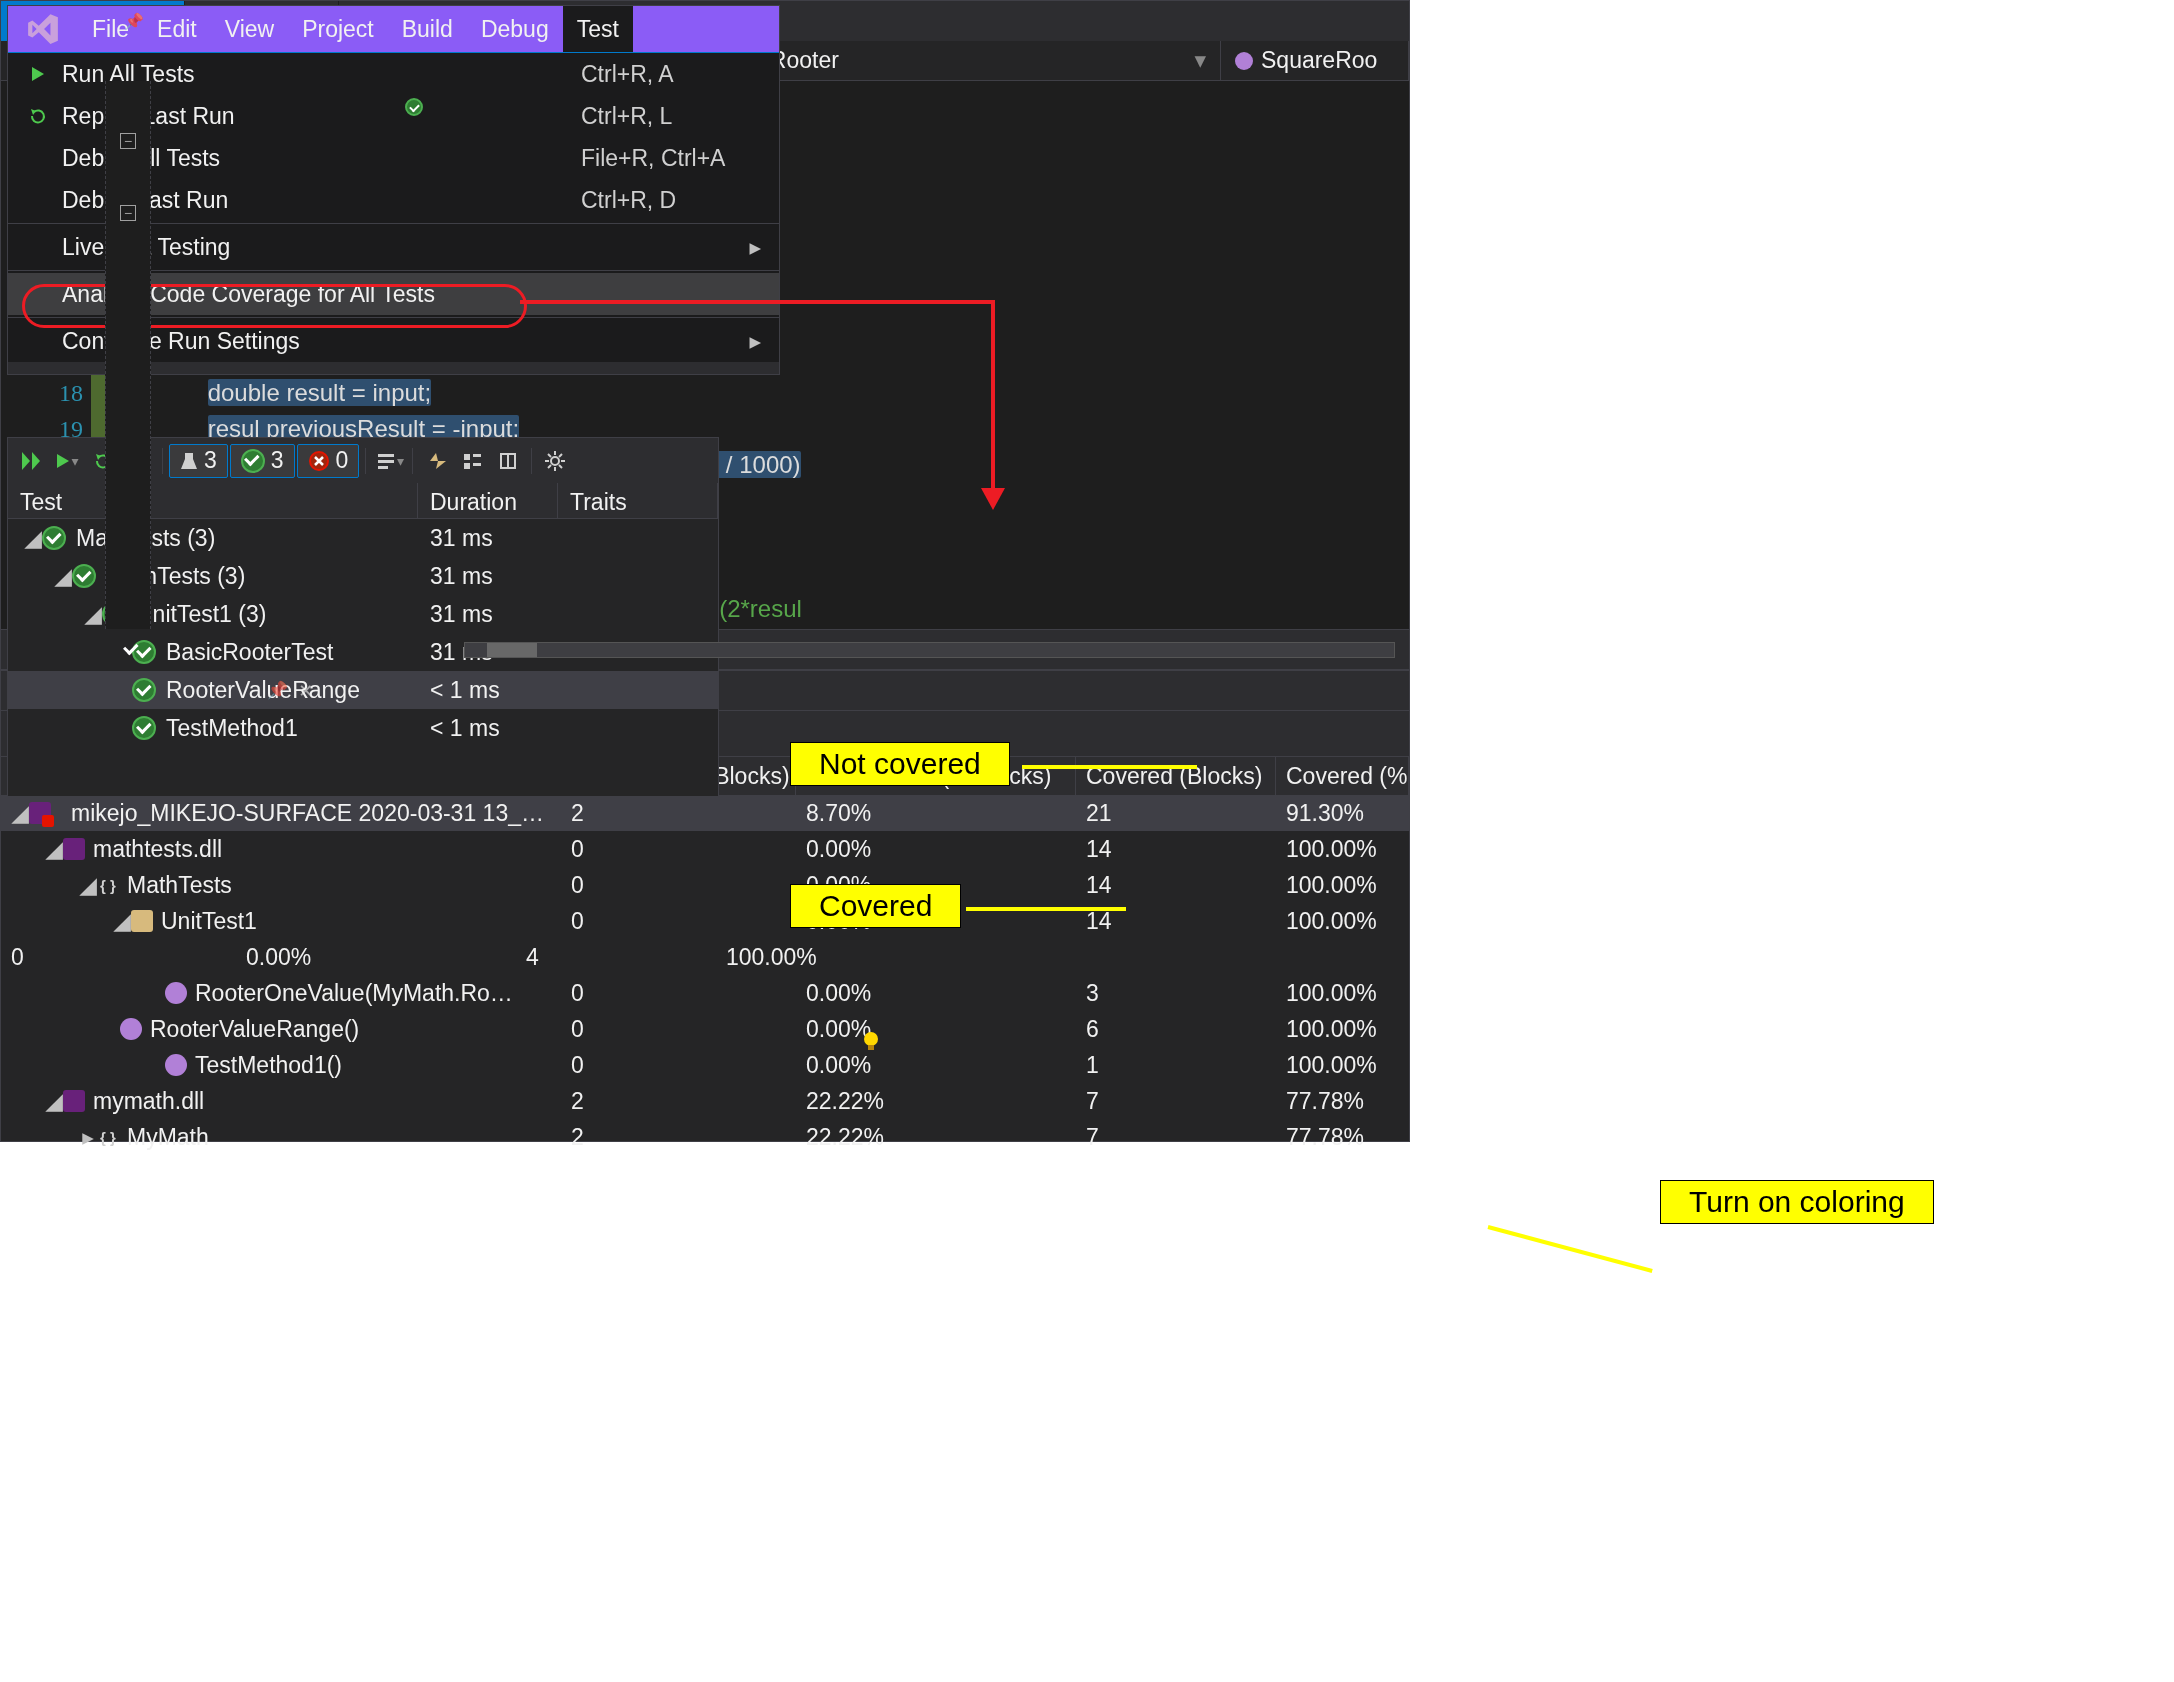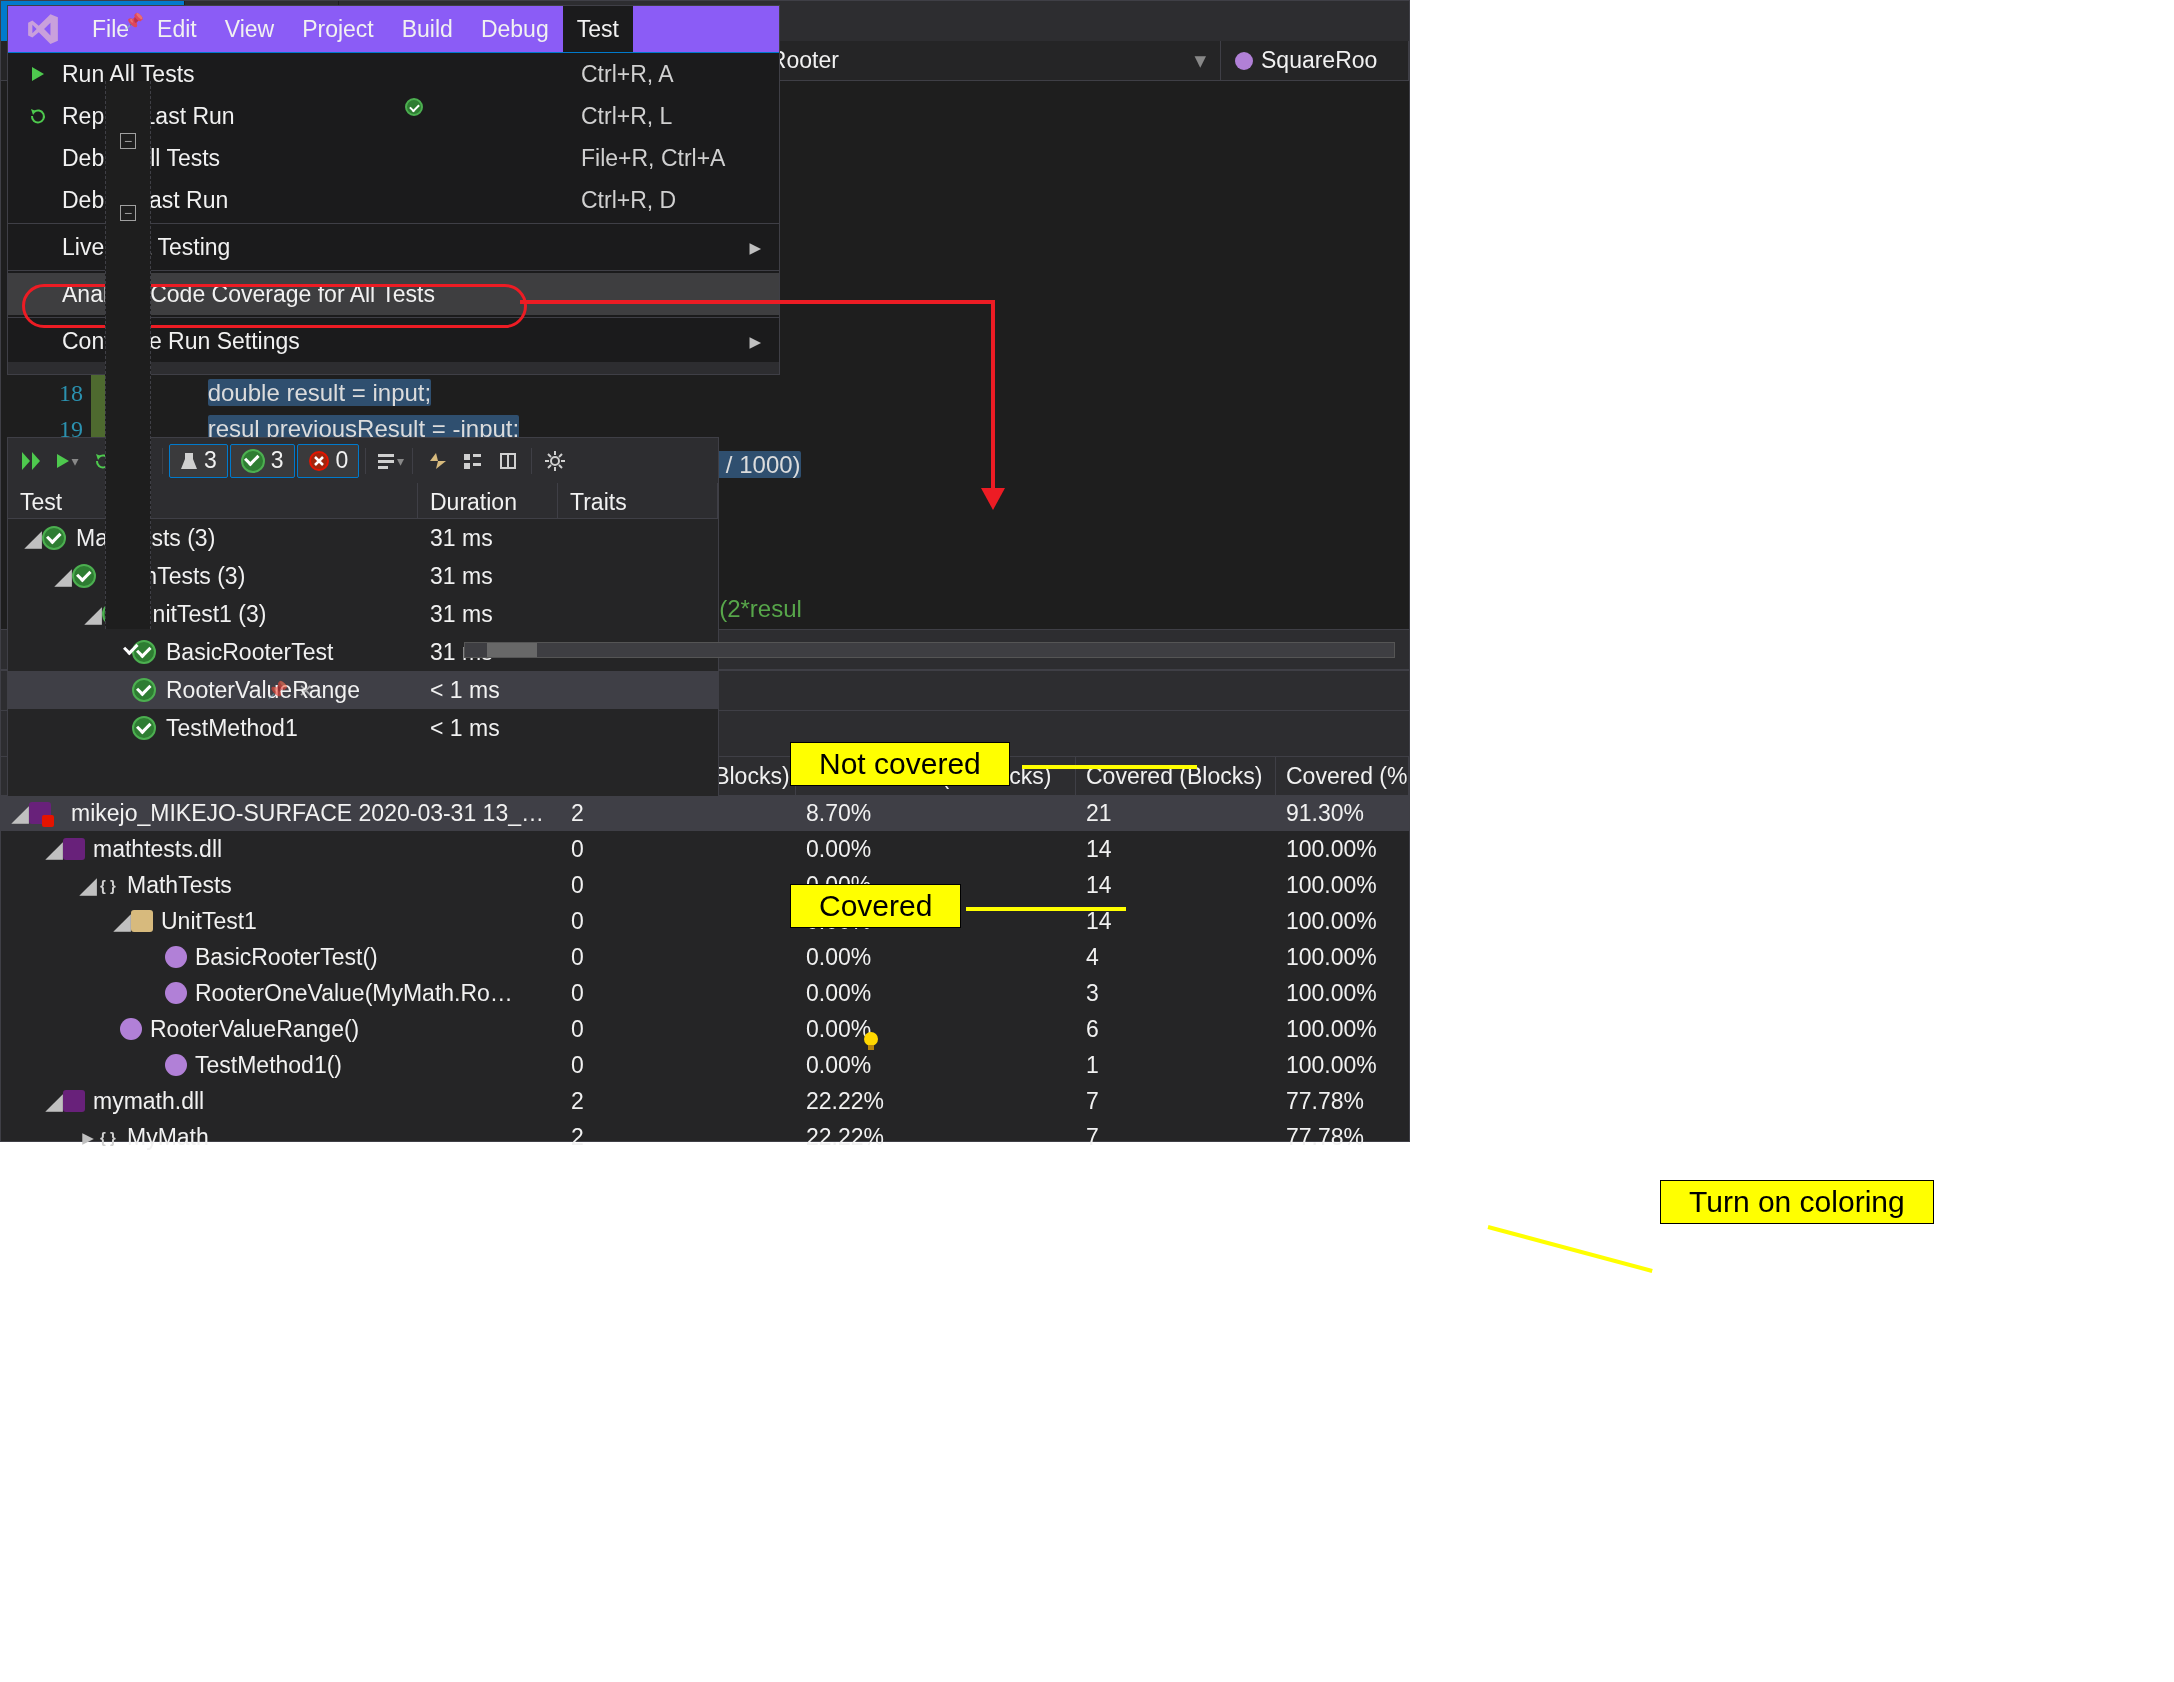--- a/index.html
+++ b/index.html
@@ -548,25 +548,20 @@
           <span class="expander">◢</span>
           <span class="ico ico-cls"></span>
           <span style="overflow: hidden; text-overflow: ellipsis;">UnitTest1</span>
         </div>
         <div class="cell c-ncb">0</div>
         <div class="cell c-ncp">0.00%</div>
         <div class="cell c-cb">14</div>
         <div class="cell c-cp">100.00%</div>
       </div>
       <div class="crow">
-        <div class="cell c-hier" style="padding-left: 146px; display: flex; align-items: center;">
-          <span class="expander"></span>
-          <span class="ico ico-meth"></span>
-          <span style="overflow: hidden; text-overflow: ellipsis;">BasicRooterTest()</span>
-        </div>
         <div class="cell c-ncb">0</div>
         <div class="cell c-ncp">0.00%</div>
         <div class="cell c-cb">4</div>
         <div class="cell c-cp">100.00%</div>
       </div>
       <div class="crow">
         <div class="cell c-hier" style="padding-left: 146px; display: flex; align-items: center;">
           <span class="expander"></span>
           <span class="ico ico-meth"></span>
           <span style="overflow: hidden; text-overflow: ellipsis;">RooterOneValue(MyMath.Ro…</span>

